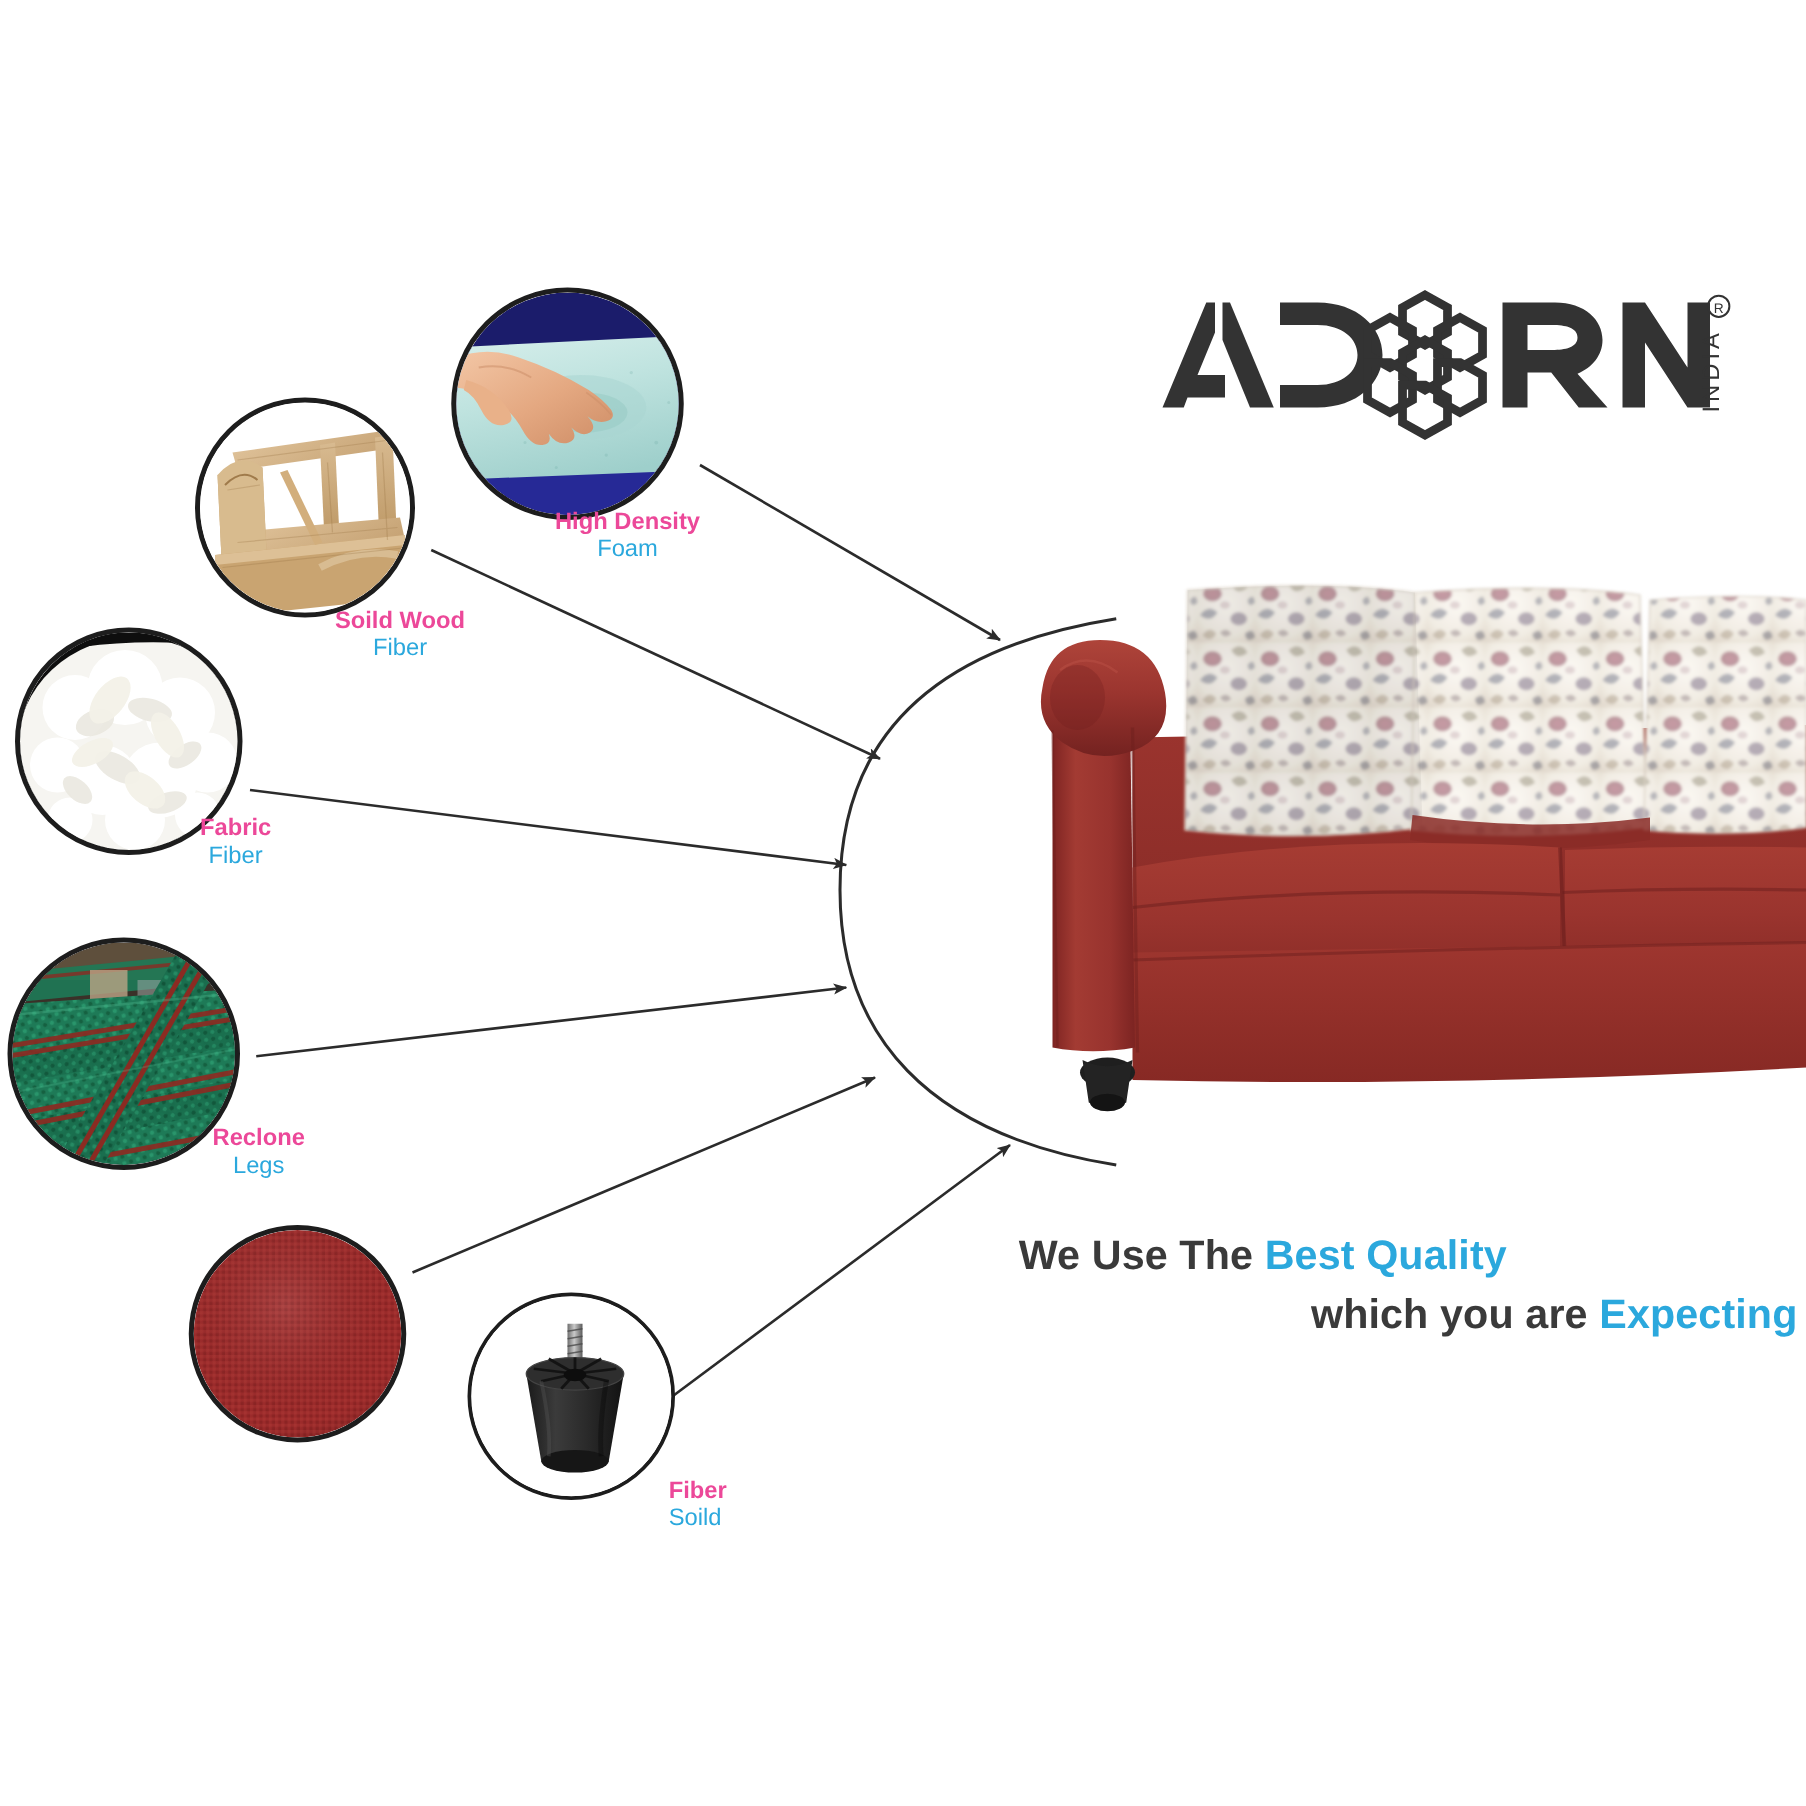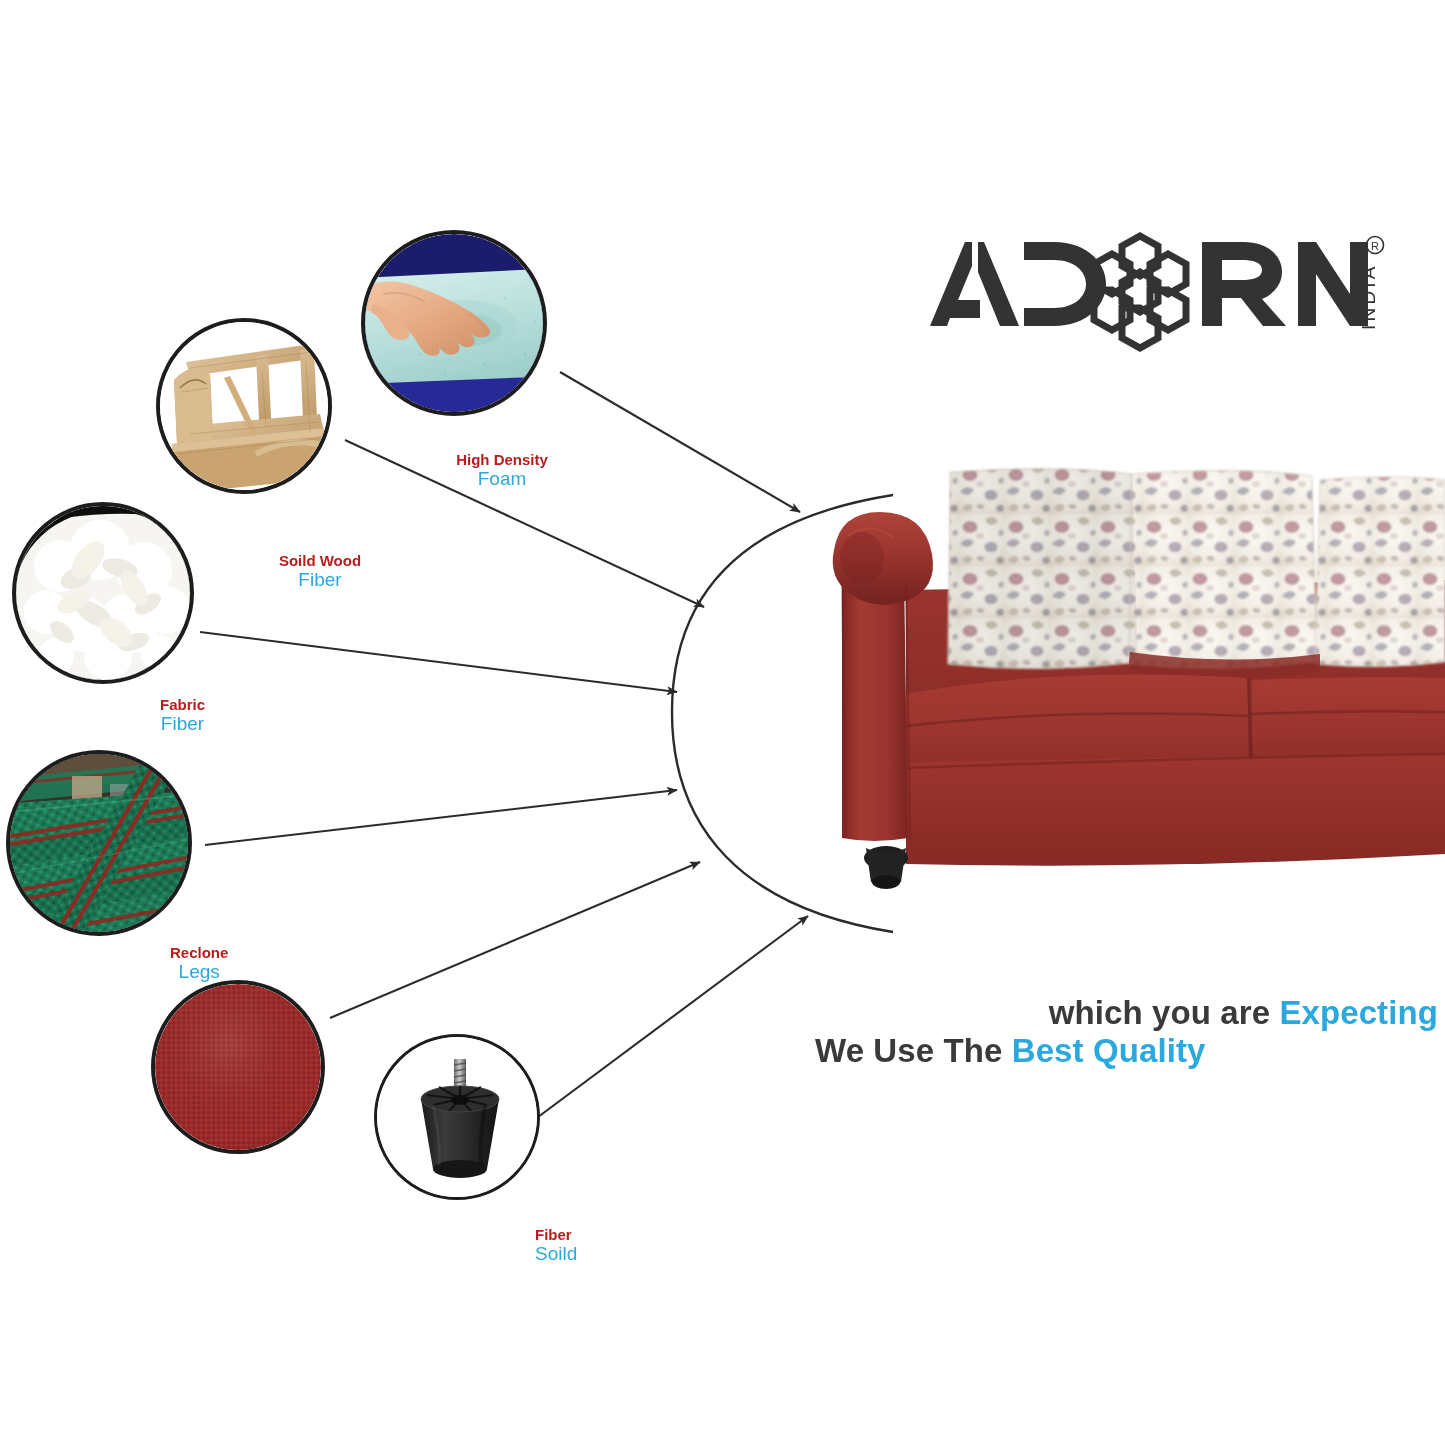--- a/index.html
+++ b/index.html
@@ -13,21 +13,21 @@
   #logo svg { width:100%; height:100%; display:block; }
   .disc {
     position:absolute; border-radius:50%;
     border:4px solid #1d1d1d; overflow:hidden;
     background:#fff;
   }
   .disc .inner { position:absolute; inset:0; border-radius:50%; overflow:hidden; }
 
   
   .flabel { position:absolute; line-height:1.16; white-space:nowrap; }
-  .flabel .l1 { font-size:15px; font-weight:bold; color:#b91c1c; display:block;margin-top:44px; }
+  .flabel .l1 { font-size:19px; font-weight:bold; color:#ec4899; display:block; }
   .flabel .l2 { font-size:19px; font-weight:normal; color:#2BA8DD; display:block; }
   .flabel.ctr { text-align:center; }
   .flabel.lft { text-align:left; }
 
   
   #connectors { position:absolute; left:0; top:0; width:1445px; height:1445px; pointer-events:none; }
 
   
   #tagline { position:absolute; left:700px; top:985px; width:740px; }
   #tagline .tline { font-size:33px; font-weight:bold; color:#3a3a3a; letter-spacing:.1px; }
@@ -278,21 +278,21 @@
           <path d="M30 46 L152 30"></path>
             <path d="M30 112 L158 100"></path>
           <path d="M18 132 L166 116"></path>
             <path d="M22 70 L48 66"></path>
           <path d="M102 48 L106 104"></path>
             <path d="M146 40 L150 110"></path>
         </g>
       </svg>
     </div>
   </div>
-  <div class="flabel ctr" style="left:230px; top:508px; width:180px;">
+  <div class="flabel ctr" style="left:230px; top:486px; width:180px;">
     <span class="l1">Soild Wood</span>
     <span class="l2">Fiber</span>
   </div>
 
   <div class="disc" style="left:12px; top:502px; width:182px; height:182px;">
     <div class="inner">
       <svg viewBox="0 0 182 182" width="182" height="182">
         <rect width="182" height="182" fill="#0E0E0E"></rect>
         <g>
           <ellipse cx="92" cy="92" rx="94" ry="88" fill="#F6F5F1"></ellipse>
@@ -465,21 +465,21 @@
         <path d="M108 68 q-6 38 -4 60" fill="none" stroke="#000" stroke-width="4" opacity=".3"></path>
       </svg>
     </div>
   </div>
   <div class="flabel lft" style="left:535px; top:1182px;">
     <span class="l1">Fiber</span>
     <span class="l2">Soild</span>
   </div>
 
   <div id="tagline">
+    <div class="tline r1">
+      <span>We Use The </span><span class="hl">Best Quality</span>
+    </div>
     <div class="tline r2">
       <span>which you are </span><span class="hl">Expecting</span>
     </div>
-    <div class="tline r1">
-      <span>We Use The </span><span class="hl">Best Quality</span>
-    </div>
   </div>
 
 </div>
 
 </body></html>

